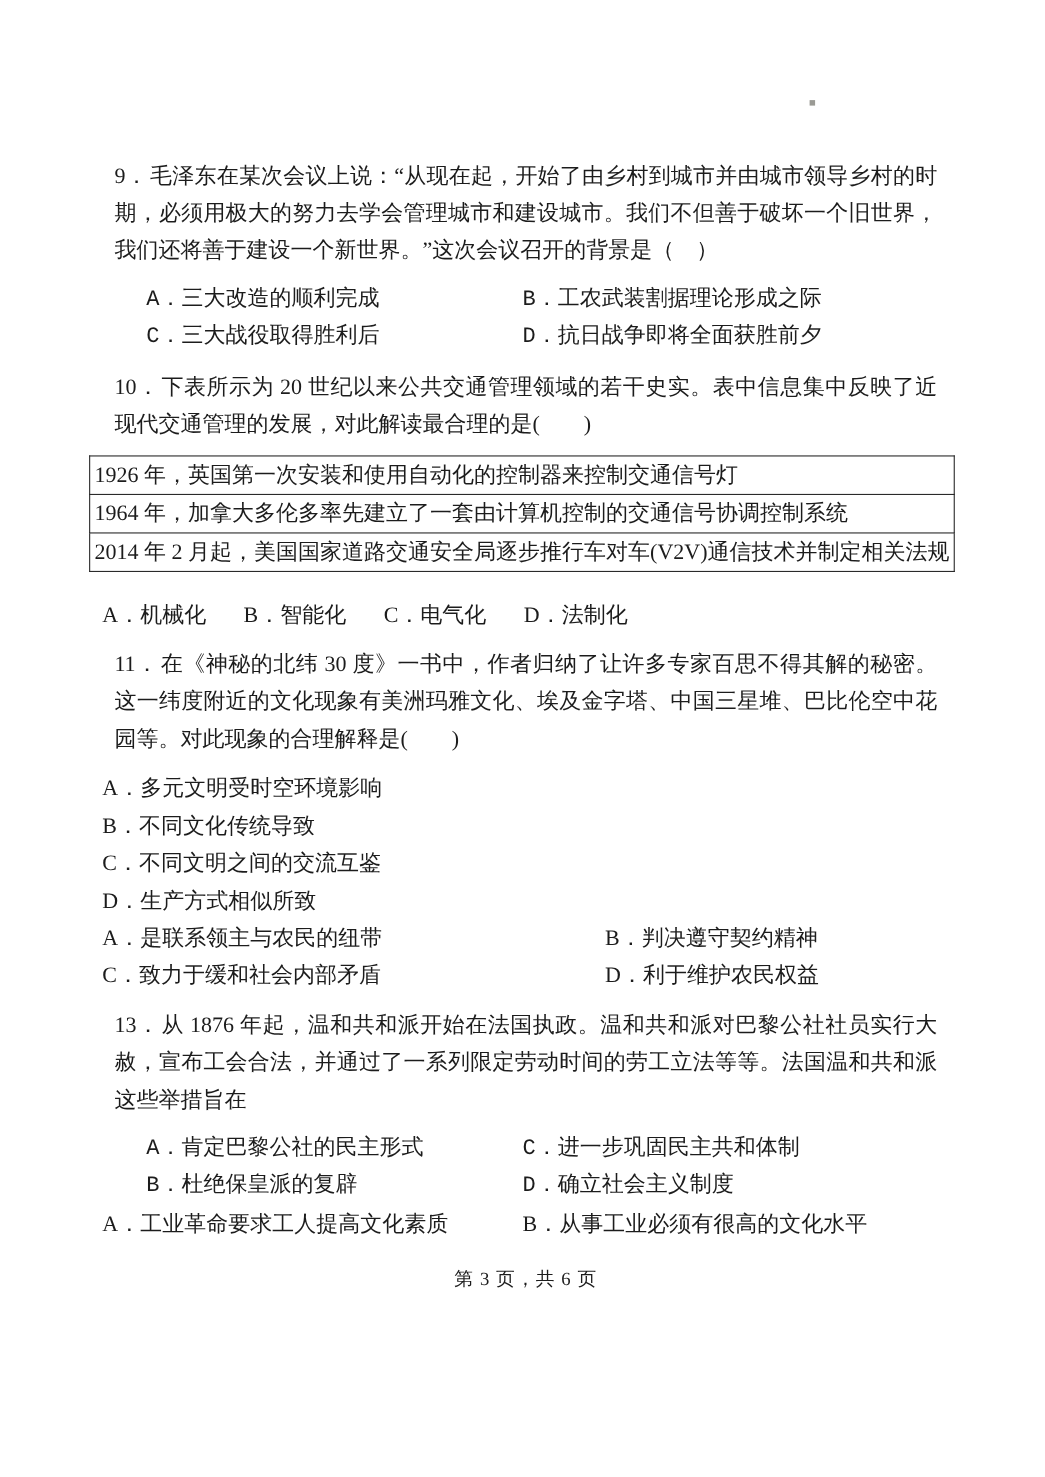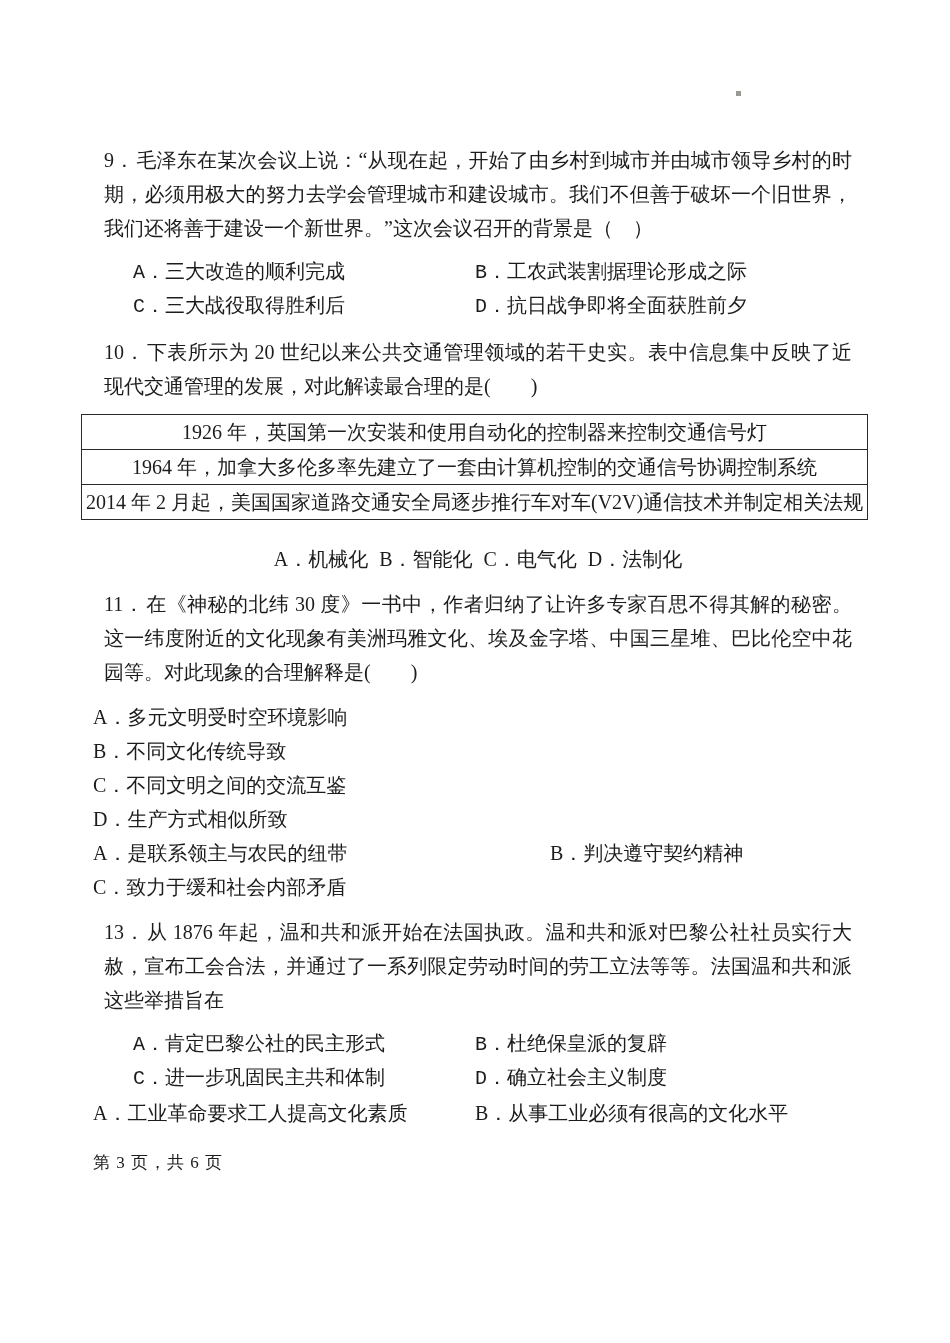--- a/index.html
+++ b/index.html
@@ -37,43 +37,43 @@
     padding-left: 40px;
     font-family: Liberation Mono, monospace;
   }
   .cols-q9  { grid-template-columns: 342px 1fr; }
   .cols-q12 { grid-template-columns: 457px 1fr; }
   .cols-q13 { grid-template-columns: 342px 1fr; }
   .cols-q14 { grid-template-columns: 382px 1fr; }
   .opt-lines div { margin: 0; }
   .inline-opts {
     display: flex;
-    gap: 11px;
-    justify-content: center;
+    gap: 34px;
   }
   
   table.facts {
     border-collapse: collapse;
     width: 787px;
     margin-left: -12px;
     margin-top: 1px;
     margin-bottom: 22px;
     table-layout: fixed;
   }
   table.facts td {
     border: 1.5px solid #2a2a2a;
     height: 34px;
     padding: 0 4px;
-    text-align: center;
+    text-align: left;
     font-size: 20px;
     line-height: 33px;
     white-space: nowrap;
     overflow: hidden;
   }
   .page-footer {
+    text-align: center;
     font-size: 17px;
     line-height: 34px;
     margin-top: 16px;
     letter-spacing: 1px;
   }
   .speck {
     position: absolute;
     left: 736px;
     top: 91px;
     width: 5px;
@@ -129,29 +129,30 @@
       <div>C．不同文明之间的交流互鉴</div>
       <div>D．生产方式相似所致</div>
     </div>
   </section>
 
   <section>
     <div class="opt-grid cols-q12">
       <span>A．是联系领主与农民的纽带</span>
       <span>B．判决遵守契约精神</span>
       <span>C．致力于缓和社会内部矛盾</span>
+      <span>D．利于维护农民权益</span>
     </div>
   </section>
 
   <section>
     <p class="stem"><span class="q-number">13．</span><span>从 1876 年起，温和共和派开始在法国执政。温和共和派对巴黎公社社员实行大赦，宣布工会合法，并通过了一系列限定劳动时间的劳工立法等等。法国温和共和派这些举措旨在</span></p>
     <div class="opt-grid indent cols-q13">
       <span>A．肯定巴黎公社的民主形式</span>
+      <span>C．进一步巩固民主共和体制</span>
       <span>B．杜绝保皇派的复辟</span>
-      <span>C．进一步巩固民主共和体制</span>
       <span>D．确立社会主义制度</span>
     </div>
   </section>
 
   <section>
     <div class="opt-grid cols-q14">
       <span>A．工业革命要求工人提高文化素质</span>
       <span>B．从事工业必须有很高的文化水平</span>
     </div>
   </section>

